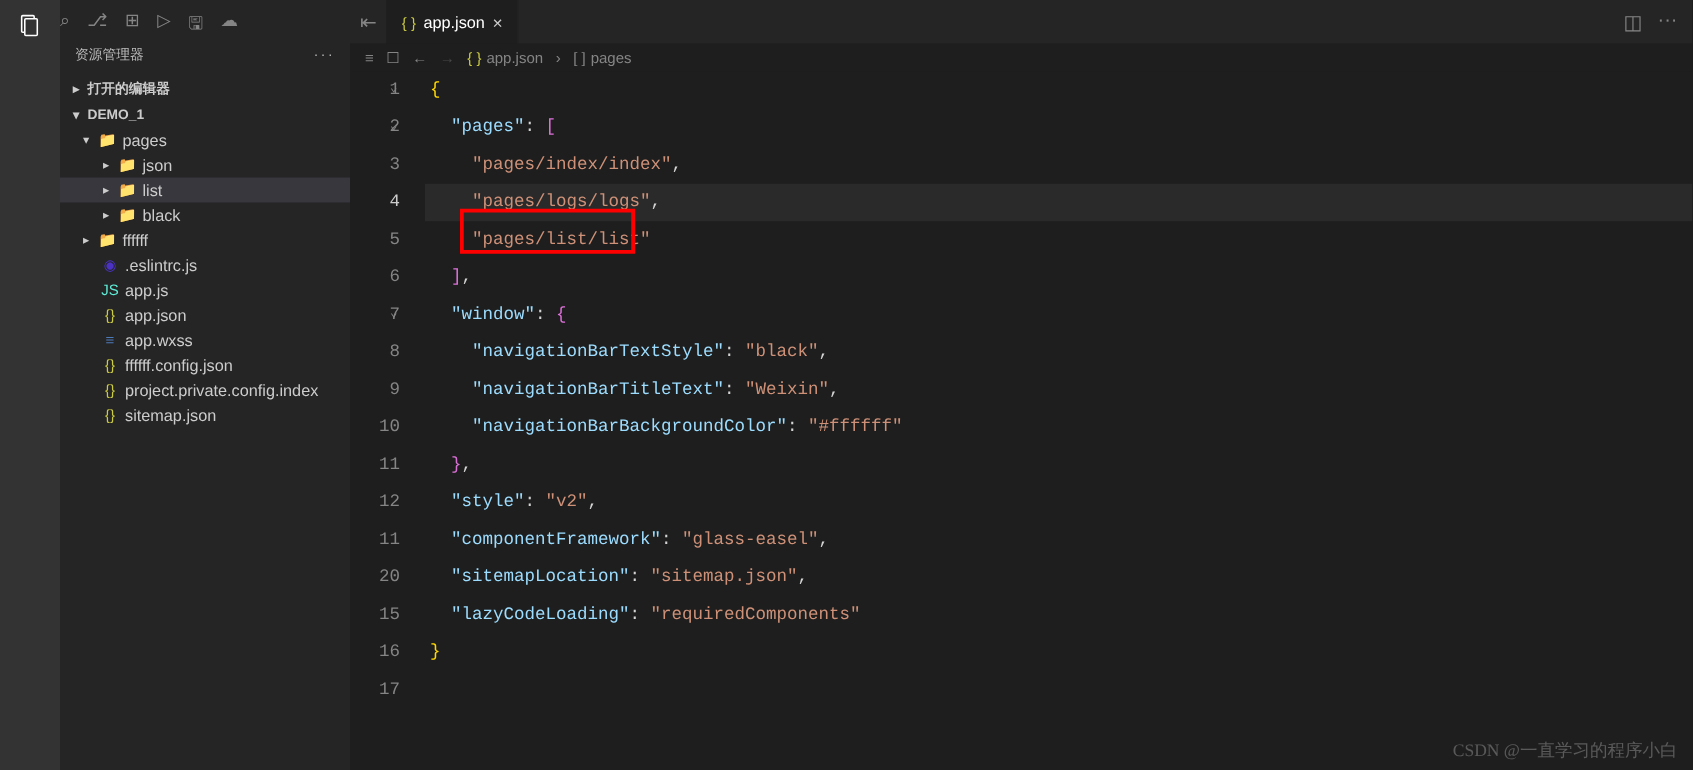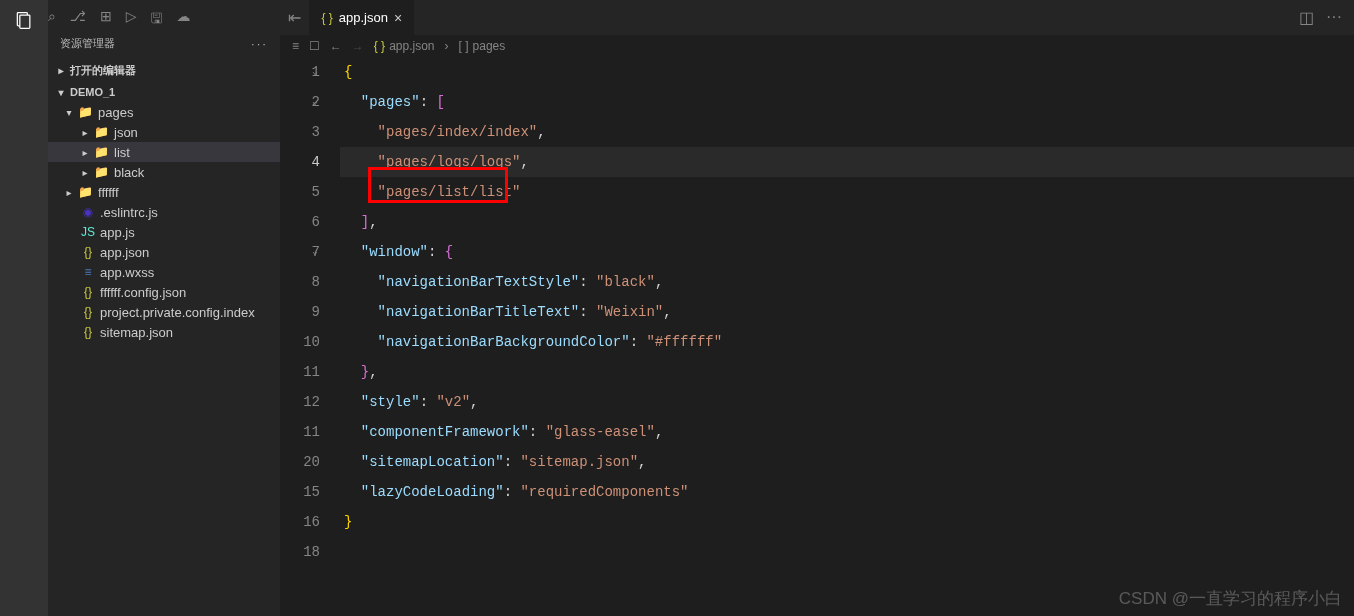--- a/index.html
+++ b/index.html
@@ -39,21 +39,21 @@
 .code-content { flex: 1; position: relative; }
 .code-line { height: 30px; white-space: pre; padding-left: 4px; }
 .code-line.highlighted { background: #2a2a2a; }
 .s-key { color: #9cdcfe; }
 .s-str { color: #ce9178; }
 .s-punct { color: #d4d4d4; }
 .s-bracket-y { color: #ffd700; }
 .s-bracket-p { color: #da70d6; }
 .red-box { position: absolute; border: 3px solid #ff0000; pointer-events: none; }
 .top-icons-row { position: absolute; top: 8px; left: 48px; display: flex; gap: 14px; color: #858585; font-size: 14px; }
-.watermark { position: absolute; bottom: 6px; right: 12px; color: rgba(200,200,200,0.35); font-size: 17px; font-family: Liberation Sans, sans-serif; }
+.watermark { position: absolute; bottom: 6px; right: 12px; color: rgba(200,200,200,0.35); font-size: 14px; font-family: Liberation Serif, serif; }
 </style>
 </head>
 <body>
 
 <div class="container">
   <div class="activity-bar">
     <div class="icon active">
         <svg width="20" height="20" viewBox="0 0 24 24" fill="none" stroke="currentColor" stroke-width="1.5">
           <rect x="4" y="3" width="12" height="16" rx="1"></rect>
           <rect x="7" y="6" width="12" height="16" rx="1" fill="#333"></rect>
@@ -182,21 +182,21 @@
         <div class="line-num"><span class="fold">⌄</span><span>7</span></div>
         <div class="line-num"><span>8</span></div>
         <div class="line-num"><span>9</span></div>
         <div class="line-num"><span>10</span></div>
         <div class="line-num"><span>11</span></div>
         <div class="line-num"><span>12</span></div>
         <div class="line-num"><span>11</span></div>
         <div class="line-num"><span>20</span></div>
         <div class="line-num"><span>15</span></div>
         <div class="line-num"><span>16</span></div>
-        <div class="line-num"><span>18</span></div>
+        <div class="line-num"><span>17</span></div>
       </div>
       <div class="code-content">
         <div class="code-line"><span class="s-bracket-y">{</span></div>
         <div class="code-line">  <span class="s-key">"pages"</span><span class="s-punct">: </span><span class="s-bracket-p">[</span></div>
         <div class="code-line">    <span class="s-str">"pages/index/index"</span><span class="s-punct">,</span></div>
         <div class="code-line highlighted">    <span class="s-str">"pages/logs/logs"</span><span class="s-punct">,</span></div>
         <div class="code-line">    <span class="s-str">"pages/list/list"</span></div>
         <div class="code-line">  <span class="s-bracket-p">]</span><span class="s-punct">,</span></div>
         <div class="code-line">  <span class="s-key">"window"</span><span class="s-punct">: </span><span class="s-bracket-p">{</span></div>
         <div class="code-line">    <span class="s-key">"navigationBarTextStyle"</span><span class="s-punct">: </span><span class="s-str">"black"</span><span class="s-punct">,</span></div>

